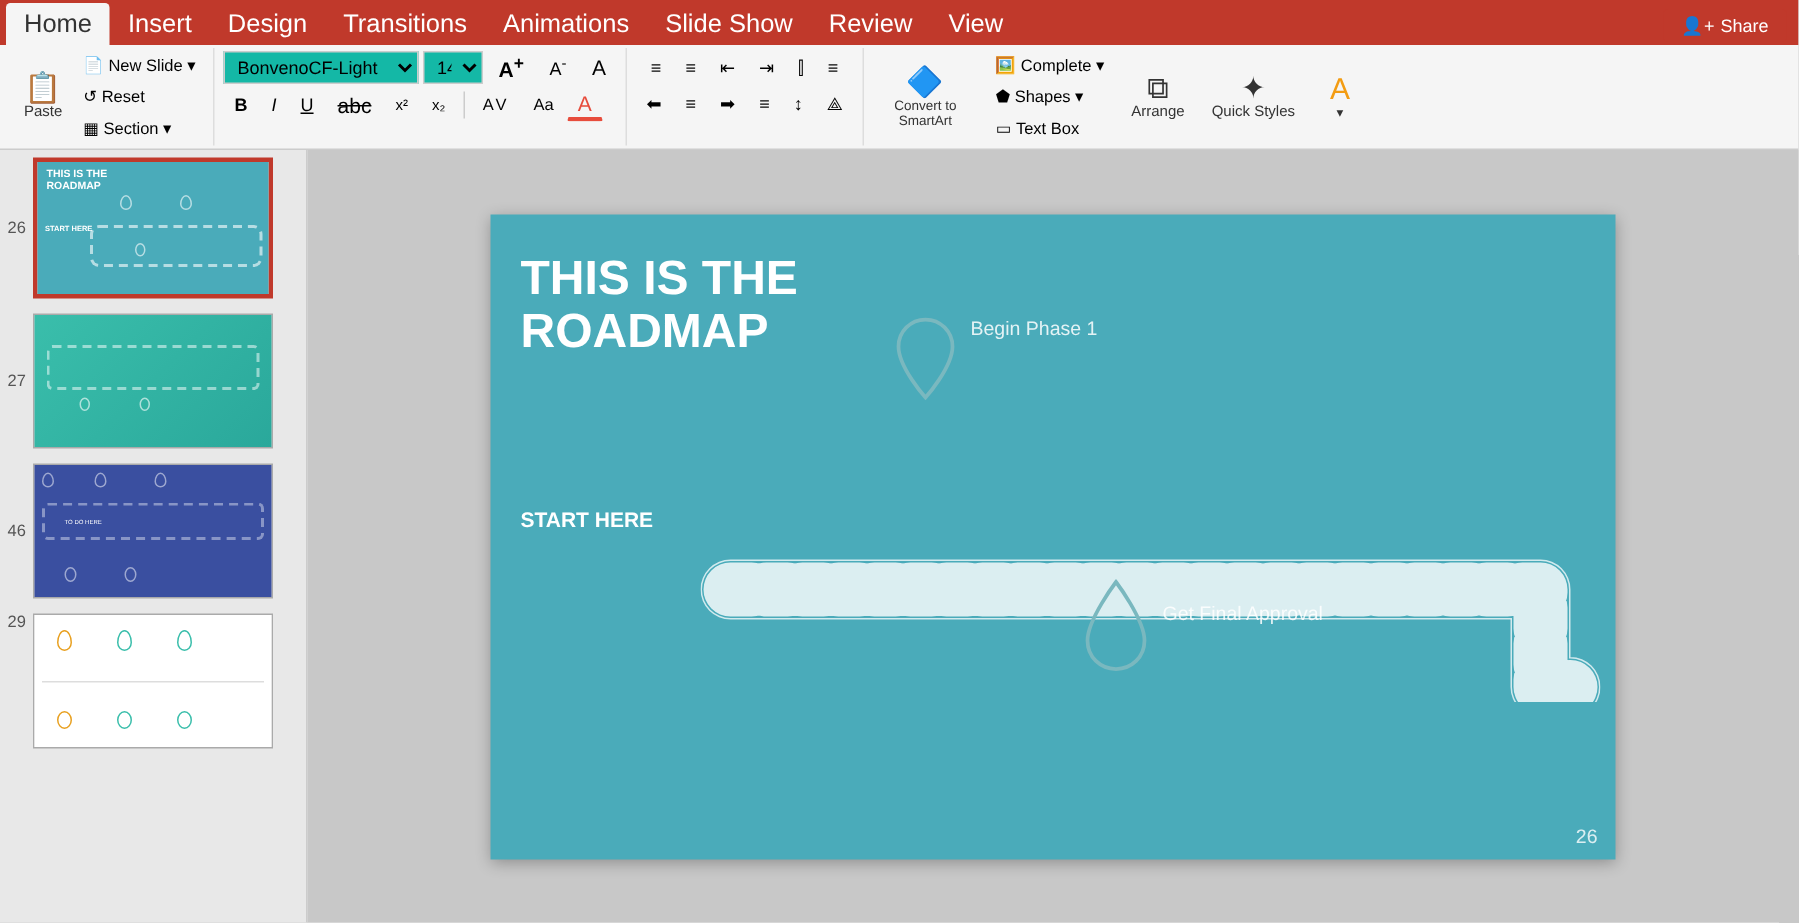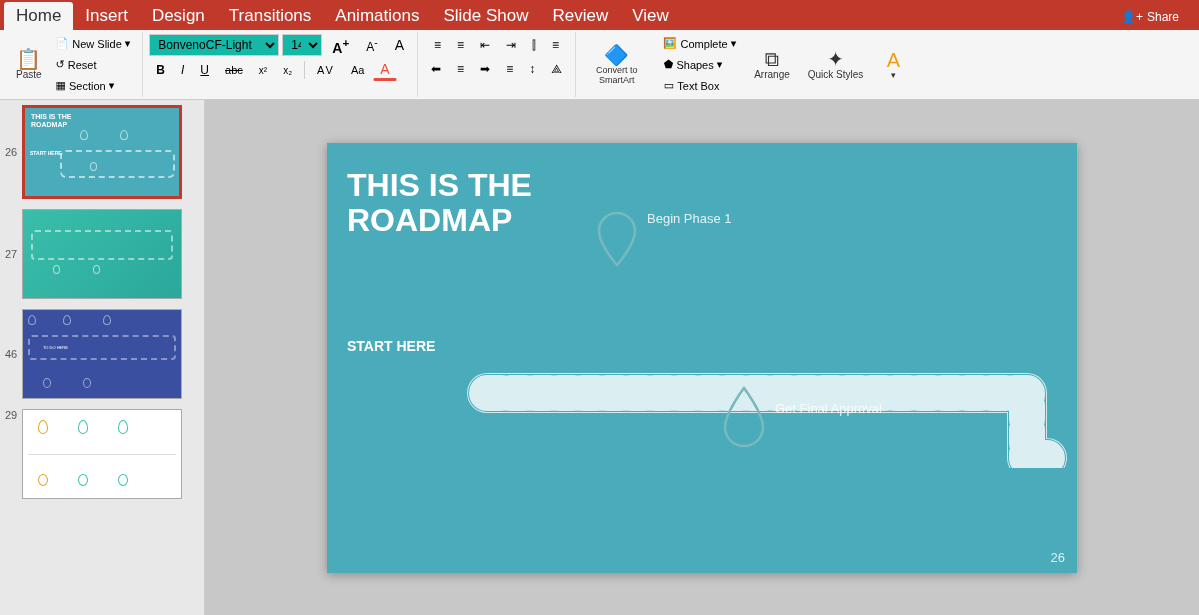--- a/index.html
+++ b/index.html
@@ -99,21 +99,21 @@
           <option>14</option>
         </select>
         <button class="format-btn" style="font-size:14px; font-weight:bold;">A<sup>+</sup></button>
         <button class="format-btn" style="font-size:12px;">A<sup>-</sup></button>
         <button class="format-btn" style="font-size:14px;">A</button>
       </div>
       <div style="display:flex; align-items:center; gap:2px;">
         <button class="format-btn" style="font-weight:bold;">B</button>
         <button class="format-btn" style="font-style:italic;">I</button>
         <button class="format-btn" style="text-decoration:underline;">U</button>
-        <button class="format-btn" style="text-decoration:line-through; font-size:11px;">abc</button>
+        <button class="format-btn" style="text-decoration:line-through; font-size:14px;">abc</button>
         <button class="format-btn" style="font-size:10px;">x²</button>
         <button class="format-btn" style="font-size:10px;">x₂</button>
         <div class="format-separator"></div>
         <button class="format-btn" style="font-size:11px; letter-spacing:2px;">AV</button>
         <button class="format-btn" style="font-size:11px;">Aa</button>
         <button class="format-btn" style="font-size:14px; color:#e74c3c; border-bottom: 3px solid #e74c3c;">A</button>
       </div>
     </div>
   </div>
 

